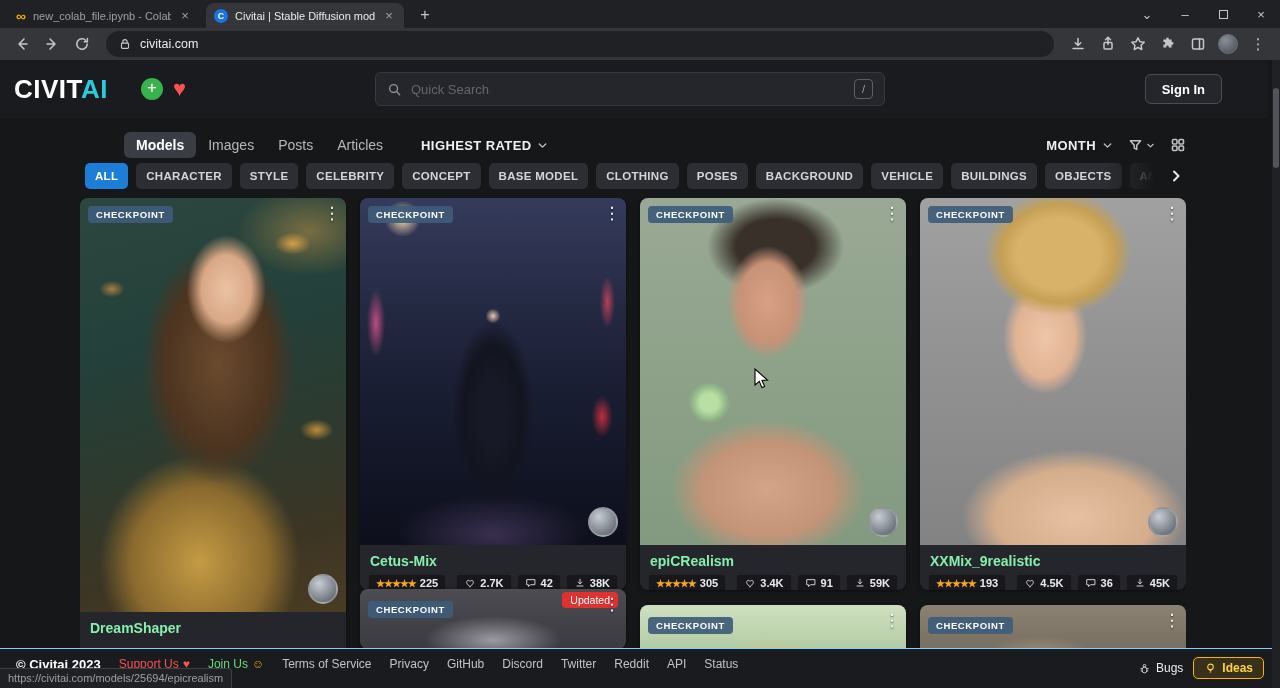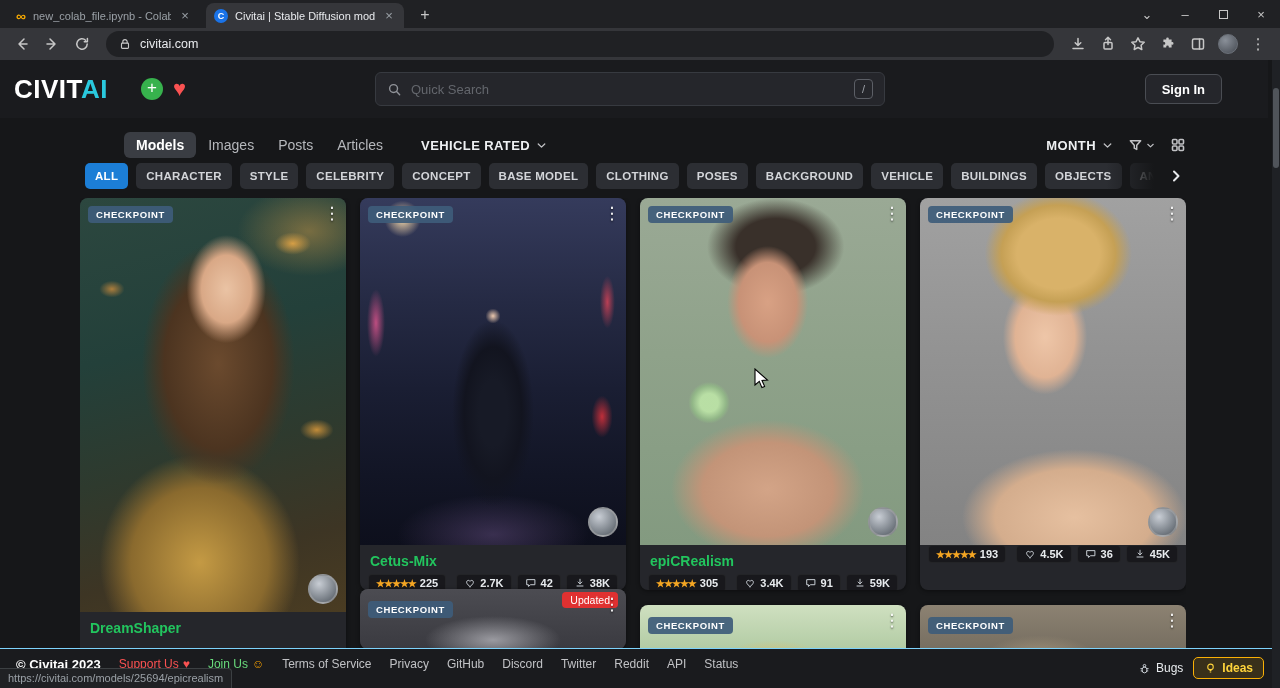--- a/index.html
+++ b/index.html
@@ -61,21 +61,21 @@
   .cats-fade svg { stroke:#e8eaed; fill:none; stroke-width:2; stroke-linecap:round; stroke-linejoin:round; }
 
   
   .cards-wrap { position:absolute; top:198px; left:80px; width:1106px; height:450px; overflow:hidden; }
   .card { position:absolute; width:266px; background:#25262b; border-radius:8px; overflow:hidden; box-shadow:0 1px 4px rgba(0,0,0,.45); }
   .card-img { position:relative; width:100%; }
   .type-badge { position:absolute; top:8px; left:8px; background:rgba(62,92,122,.92); color:#fff; font-size:9.5px; font-weight:700; letter-spacing:.6px; padding:3px 8px; border-radius:4px; }
   .updated-badge { position:absolute; top:3px; right:8px; background:#e03131; color:#fff; font-size:10.5px; font-weight:500; padding:2px 8px; border-radius:4px; }
   .card-menu { position:absolute; top:5px; right:2px; width:24px; text-align:center; color:#fff; font-size:17px; text-shadow:0 1px 2px rgba(0,0,0,.7); }
   .card-avatar { position:absolute; right:8px; bottom:8px; width:30px; height:30px; border-radius:50%; background:radial-gradient(circle at 35% 30%, #c8cdd4, #70777f 72%, #4a4f57); border:2px solid rgba(170,170,170,.55); }
-  .card-title { padding:8px 10px 5px; color:#22c55e; font-size:14px; font-weight:700; white-space:nowrap; overflow:hidden; }
+  .card-title { padding:8px 10px 5px; color:#86efac; font-size:14px; font-weight:700; white-space:nowrap; overflow:hidden; }
   .card-stats { display:flex; justify-content:space-between; align-items:center; padding:0 8px 9px; }
   .pill { display:flex; align-items:center; gap:4px; background:rgba(0,0,0,.35); border:1px solid rgba(255,255,255,.05); border-radius:4px; padding:2px 7px; color:#e9ecef; font-size:11px; font-weight:600; }
   .pill svg { stroke:#ced4da; fill:none; stroke-width:1.3; stroke-linecap:round; stroke-linejoin:round; }
   .stars { color:#f5a623; font-size:10px; letter-spacing:-1px; }
   .pill-group { display:flex; gap:5px; }
 
   #card-1 { left:0; top:0; height:470px; }
   #card-2 { left:280px; top:0; height:392px; }
   #card-3 { left:560px; top:0; height:392px; }
   #card-4 { left:840px; top:0; height:392px; }
@@ -242,21 +242,21 @@
   <div class="signin-btn">Sign In</div>
 </div>
 
 <div class="nav-row">
   <div class="left-group">
     <span class="mtab mtab-active">Models</span>
     <span class="mtab">Images</span>
     <span class="mtab">Posts</span>
     <span class="mtab">Articles</span>
     <span class="select-ctl sort-ctl">
-      <span>VEHICLE RATED</span>
+      <span>HIGHEST RATED</span>
       <svg width="13" height="13" viewBox="0 0 16 16">
           <path d="M4 6.2 8 10l4-3.8"></path>
         </svg>
     </span>
   </div>
   <div class="right-group">
     <span class="select-ctl">
       <span>MONTH</span>
       <svg width="13" height="13" viewBox="0 0 16 16">
           <path d="M4 6.2 8 10l4-3.8"></path>
@@ -383,20 +383,21 @@
       </span>
     </div>
   </div>
 
   <div class="card" id="card-4">
     <div class="card-img img-xxmix">
       <span class="type-badge">CHECKPOINT</span>
       <span class="card-menu">⋮</span>
       <span class="card-avatar"></span>
     </div>
+    <div class="card-title">XXMix_9realistic</div>
     <div class="card-stats">
       <span class="pill">
         <span class="stars">★★★★★</span>
         <span>193</span>
       </span>
       <span class="pill-group">
         <span class="pill">
           <svg width="12" height="12" viewBox="0 0 16 16">
               <path d="M8 12.8C3.6 9.6 2.6 6.8 4.2 5.2c1.2-1.2 3-.8 3.8.6.8-1.4 2.6-1.8 3.8-.6 1.6 1.6.6 4.4-3.8 7.6z"></path>
             </svg>

